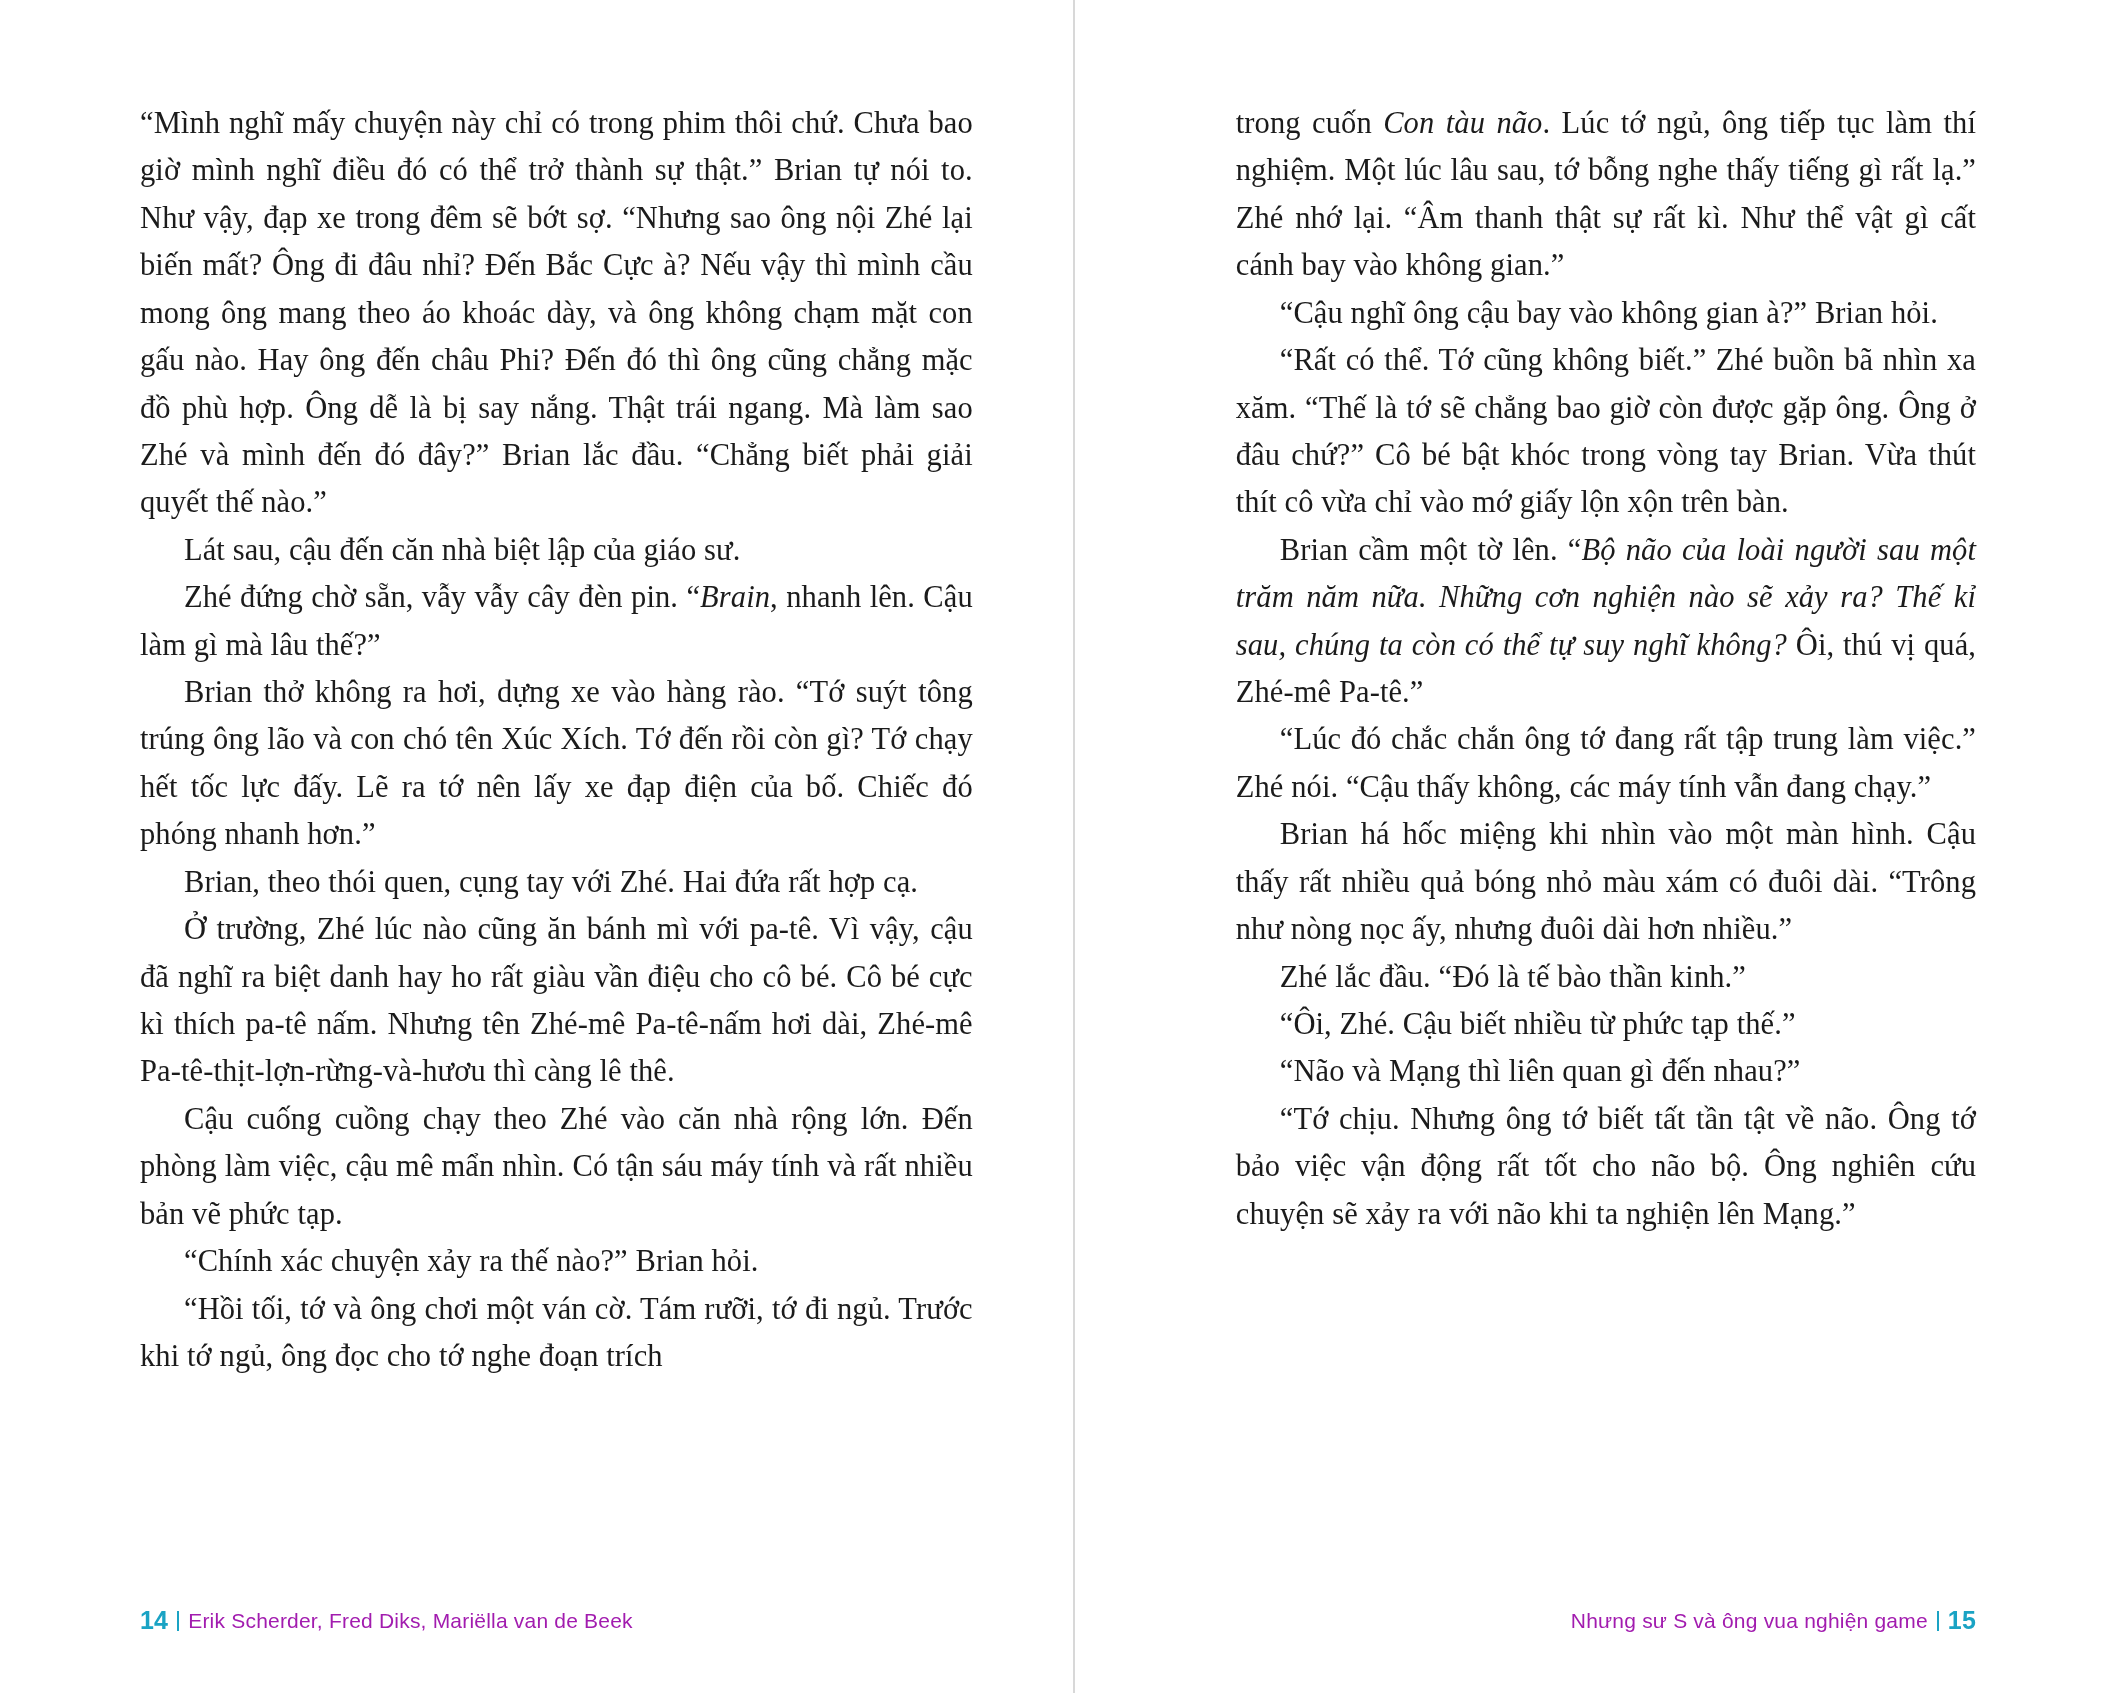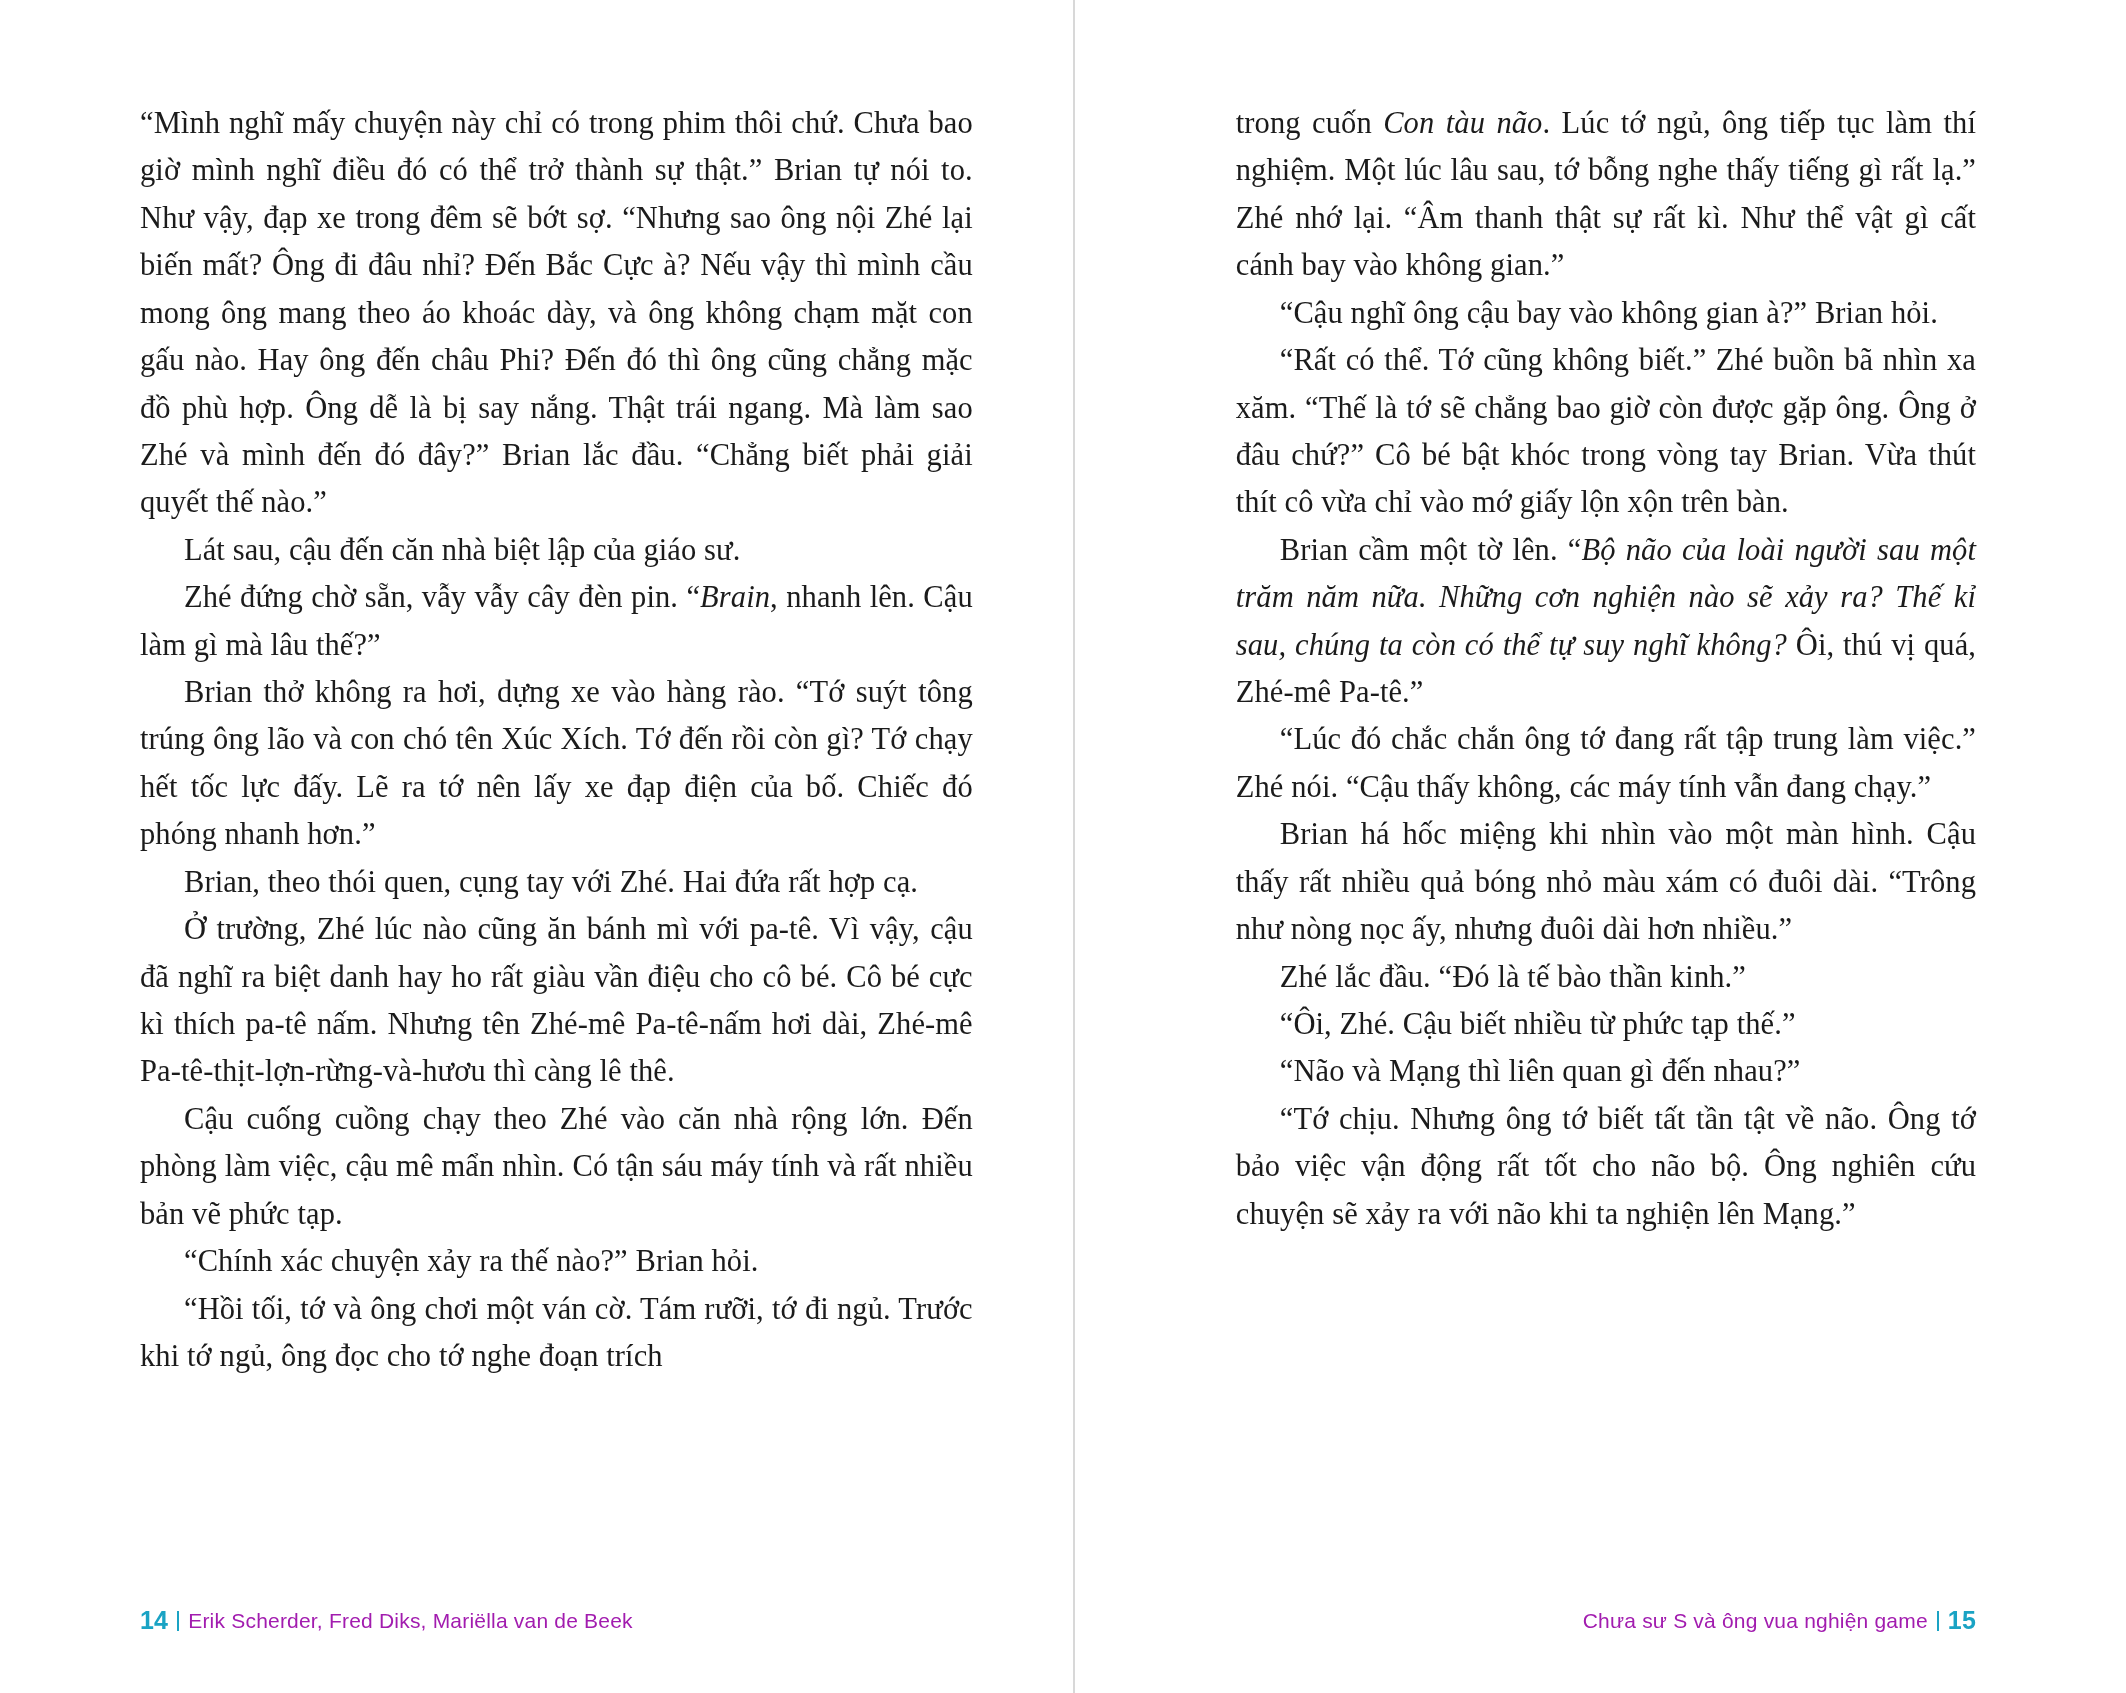--- a/index.html
+++ b/index.html
@@ -128,17 +128,17 @@
       <p class="indent" id="R2">“Rất có thể. Tớ cũng không biết.” Zhé buồn bã nhìn xa xăm. “Thế là tớ sẽ chẳng bao giờ còn được gặp ông. Ông ở đâu chứ?” Cô bé bật khóc trong vòng tay Brian. Vừa thút thít cô vừa chỉ vào mớ giấy lộn xộn trên bàn.</p>
       <p class="indent" id="R3">Brian cầm một tờ lên. “<em>Bộ não của loài người sau một trăm năm nữa. Những cơn nghiện nào sẽ xảy ra? Thế kỉ sau, chúng ta còn có thể tự suy nghĩ không?</em> Ôi, thú vị quá, Zhé-mê Pa-tê.”</p>
       <p class="indent" id="R4">“Lúc đó chắc chắn ông tớ đang rất tập trung làm việc.” Zhé nói. “Cậu thấy không, các máy tính vẫn đang chạy.”</p>
       <p class="indent" id="R5">Brian há hốc miệng khi nhìn vào một màn hình. Cậu thấy rất nhiều quả bóng nhỏ màu xám có đuôi dài. “Trông như nòng nọc ấy, nhưng đuôi dài hơn nhiều.”</p>
       <p class="indent" id="R6">Zhé lắc đầu. “Đó là tế bào thần kinh.”</p>
       <p class="indent" id="R7">“Ôi, Zhé. Cậu biết nhiều từ phức tạp thế.”</p>
       <p class="indent" id="R9">“Não và Mạng thì liên quan gì đến nhau?”</p>
       <p class="indent" id="R10">“Tớ chịu. Nhưng ông tớ biết tất tần tật về não. Ông tớ bảo việc vận động rất tốt cho não bộ. Ông nghiên cứu chuyện sẽ xảy ra với não khi ta nghiện lên Mạng.”</p>
     </div>
     <div class="footer footer-right">
-      <span class="foot-text">Chưa sư S và ông vua nghiện game</span><span class="bar"></span><span class="folio-num">15</span>
+      <span class="foot-text">Nhưng sư S và ông vua nghiện game</span><span class="bar"></span><span class="folio-num">15</span>
     </div>
   </div>
 
 </div>
 
 </body></html>

